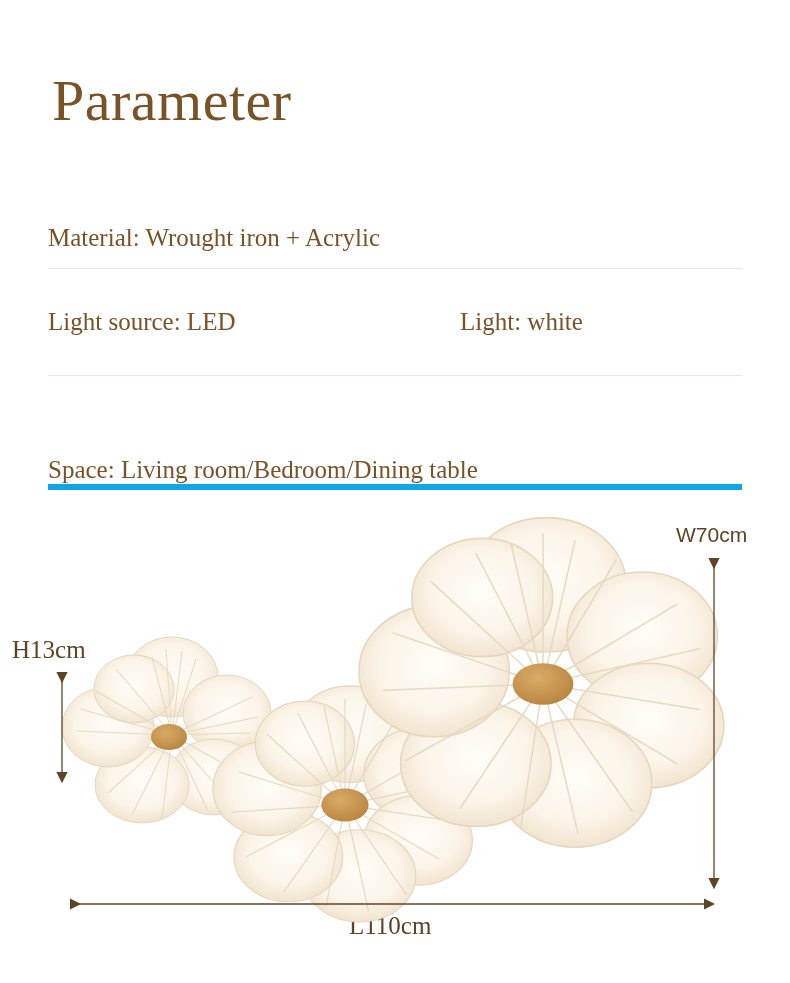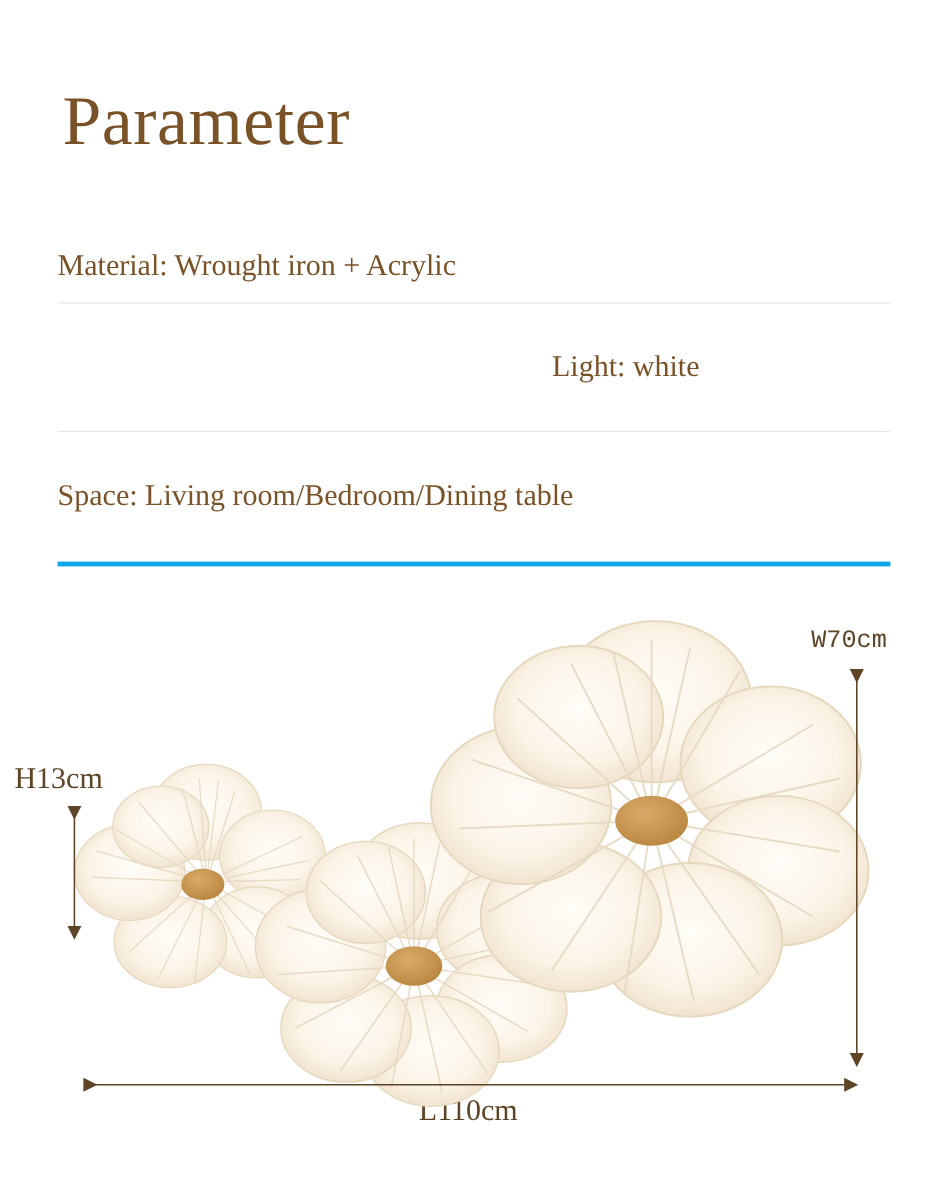--- a/index.html
+++ b/index.html
@@ -30,32 +30,33 @@
     line-height: 1;
     color: #7a5228;
     letter-spacing: 0.5px;
     font-family: "Liberation Serif", serif;
   }
 
   
   .spec-list {
     position: absolute;
     left: 48px;
-    top: 192px;
+    top: 208px;
     width: 694px;
   }
   .spec-row {
     position: relative;
     height: 53px;
     border-bottom: 1px solid #ece7e0;
     display: flex;
     align-items: center;
   }
   .spec-row:last-child {
-    border-bottom: 4px solid #0ea5e9;
+    border-bottom: 6px solid #0ea5e9;
+    align-items: flex-end;
   }
   .spec-text {
     font-size: 25px;
     color: #7a5228;
     white-space: nowrap;
     font-family: "Liberation Serif", serif;
   }
   .spec-text.second {
     position: absolute;
     left: 412px;
@@ -73,21 +74,21 @@
     font-size: 25px;
     color: #5d4426;
     font-family: "Liberation Serif", serif;
   }
   .label-w70 {
     position: absolute;
     left: 676px;
     top: 523px;
     font-size: 21px;
     color: #5d4426;
-    font-family: Liberation Mono, monospace;
+    font-family: Liberation Sans, sans-serif;
   }
   .label-l110 {
     position: absolute;
     left: 349px;
     top: 912px;
     font-size: 25px;
     color: #5d4426;
     font-family: "Liberation Serif", serif;
   }
 
@@ -110,20 +111,21 @@
 
   <div class="title">Parameter</div>
 
   <div class="spec-list">
 
     <div class="spec-row r1">
       <span class="spec-text">Material: Wrought iron + Acrylic</span>
     </div>
 
     <div class="spec-row r2">
+      <span class="spec-text">Light source: LED</span>
       <span class="spec-text second">Light: white</span>
     </div>
 
     <div class="spec-row r3">
       <span class="spec-text">Space: Living room/Bedroom/Dining table</span>
     </div>
 
   </div>
 
   <div class="label-h13">H13cm</div>

